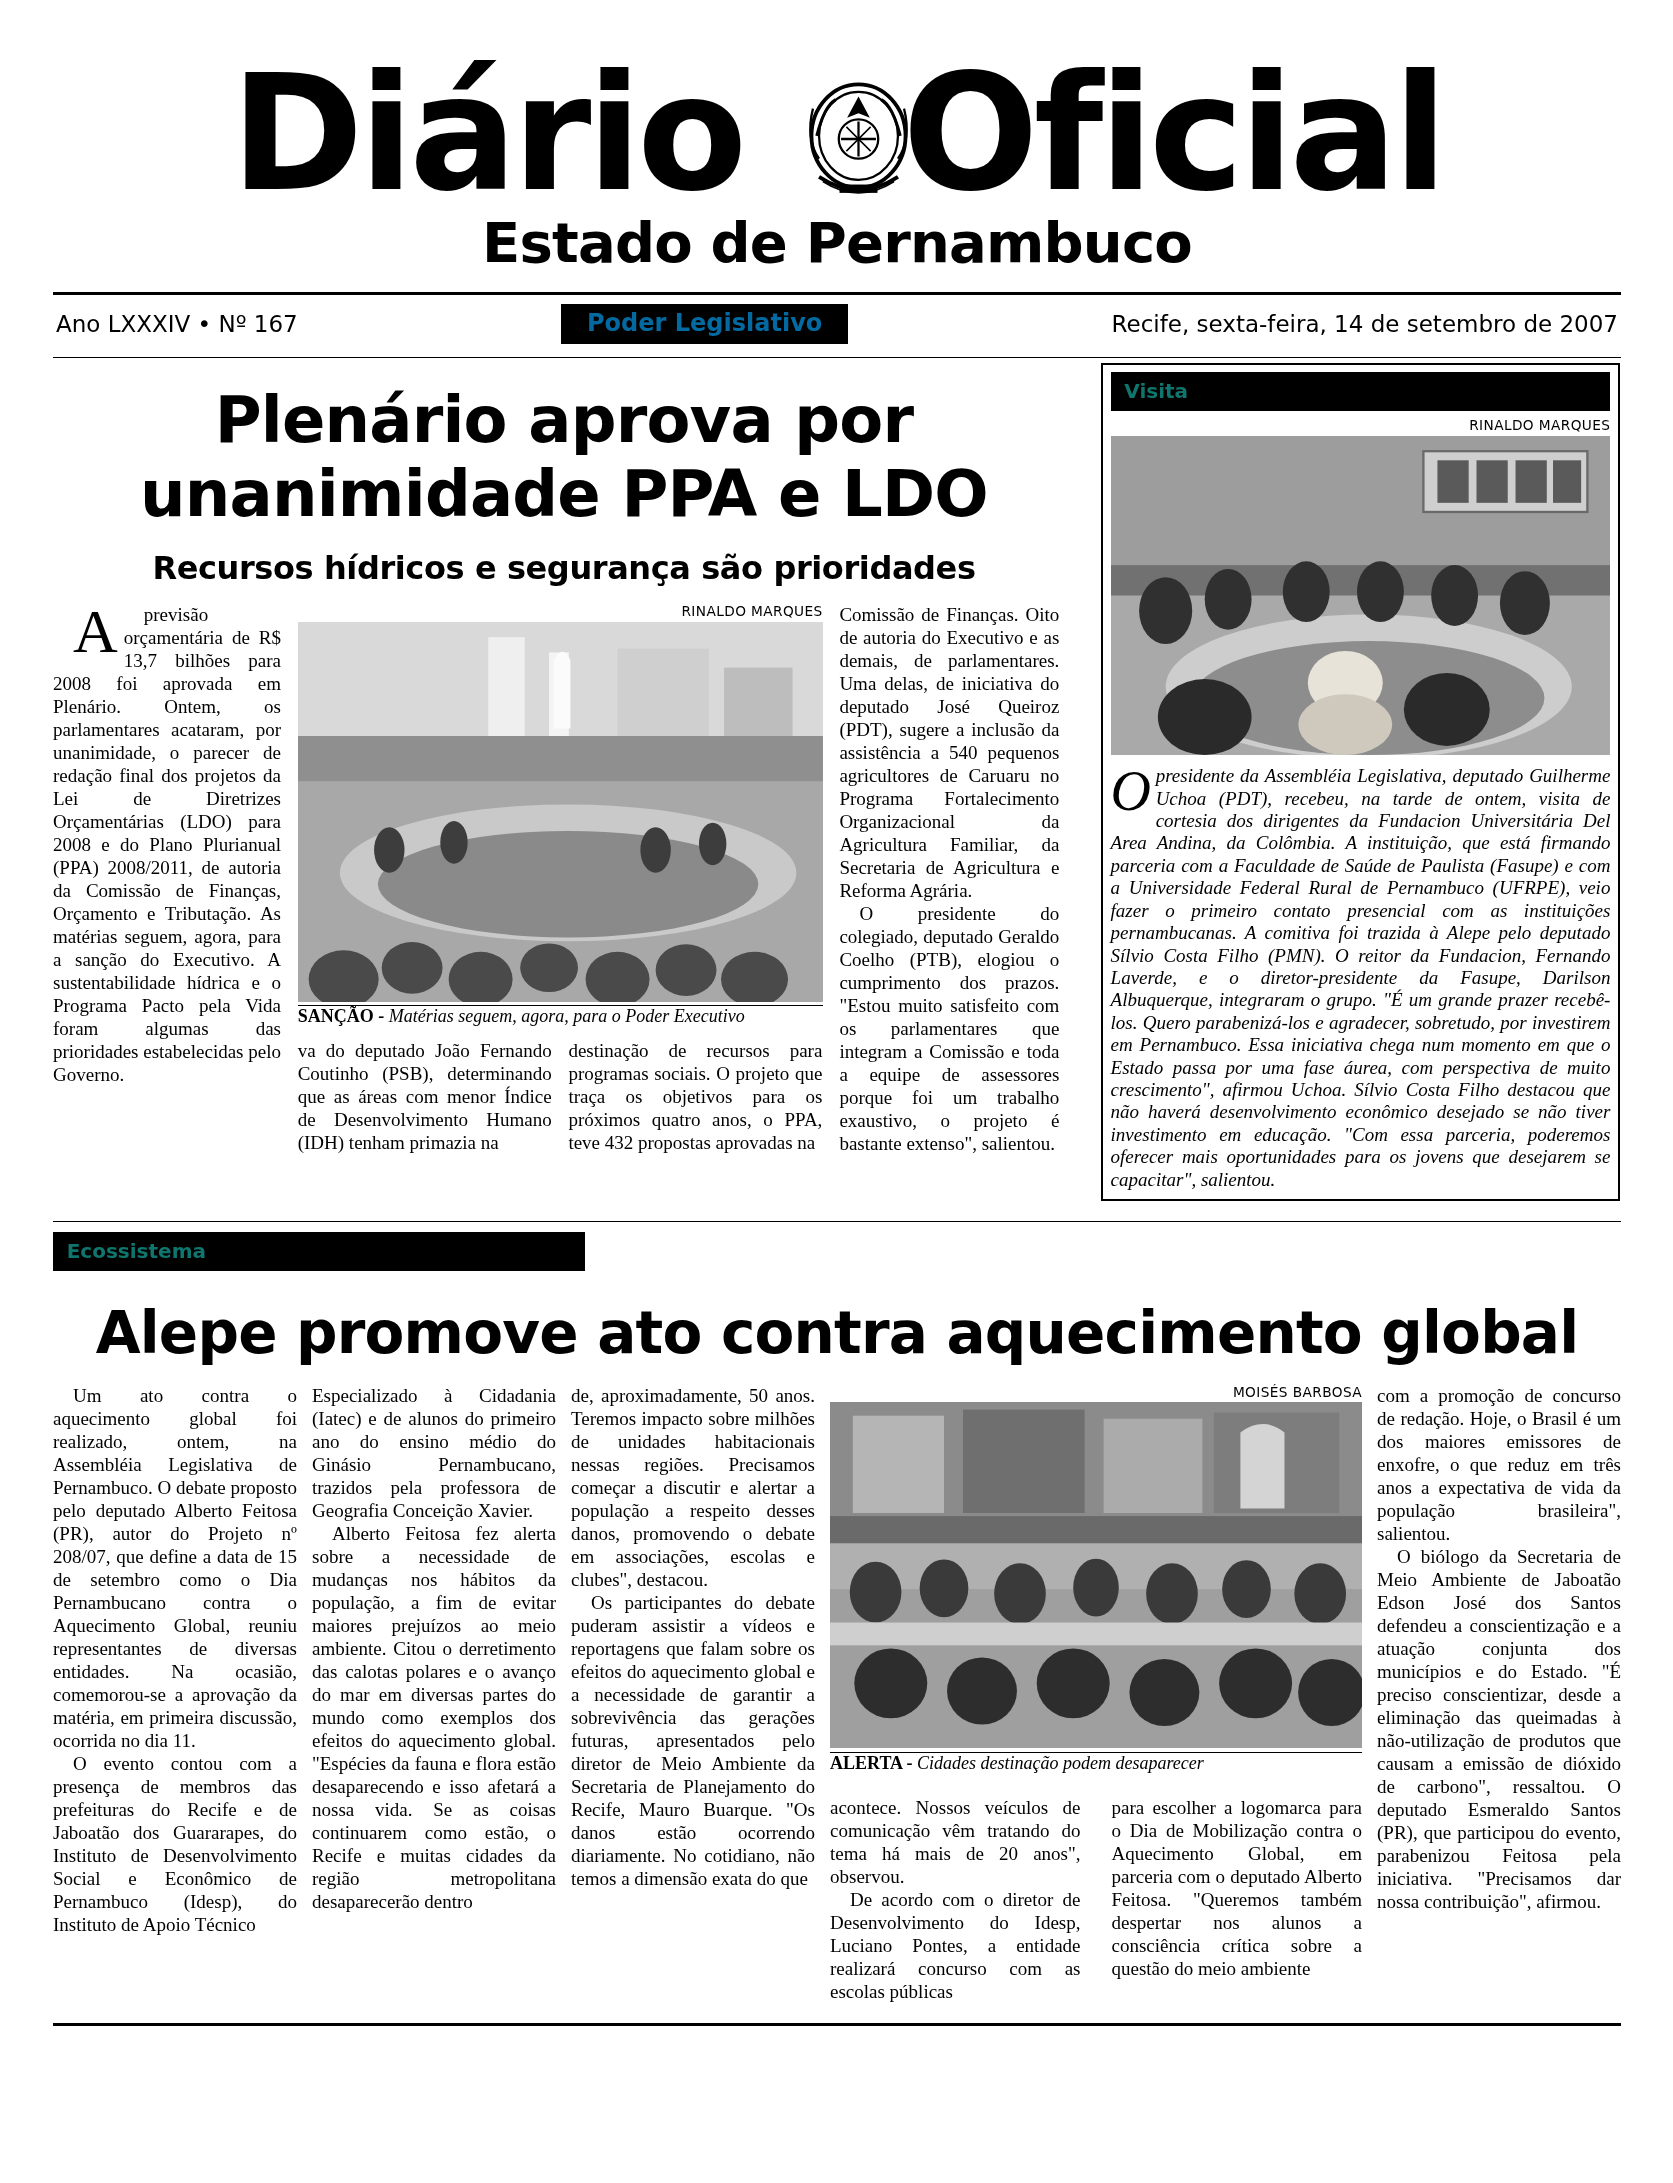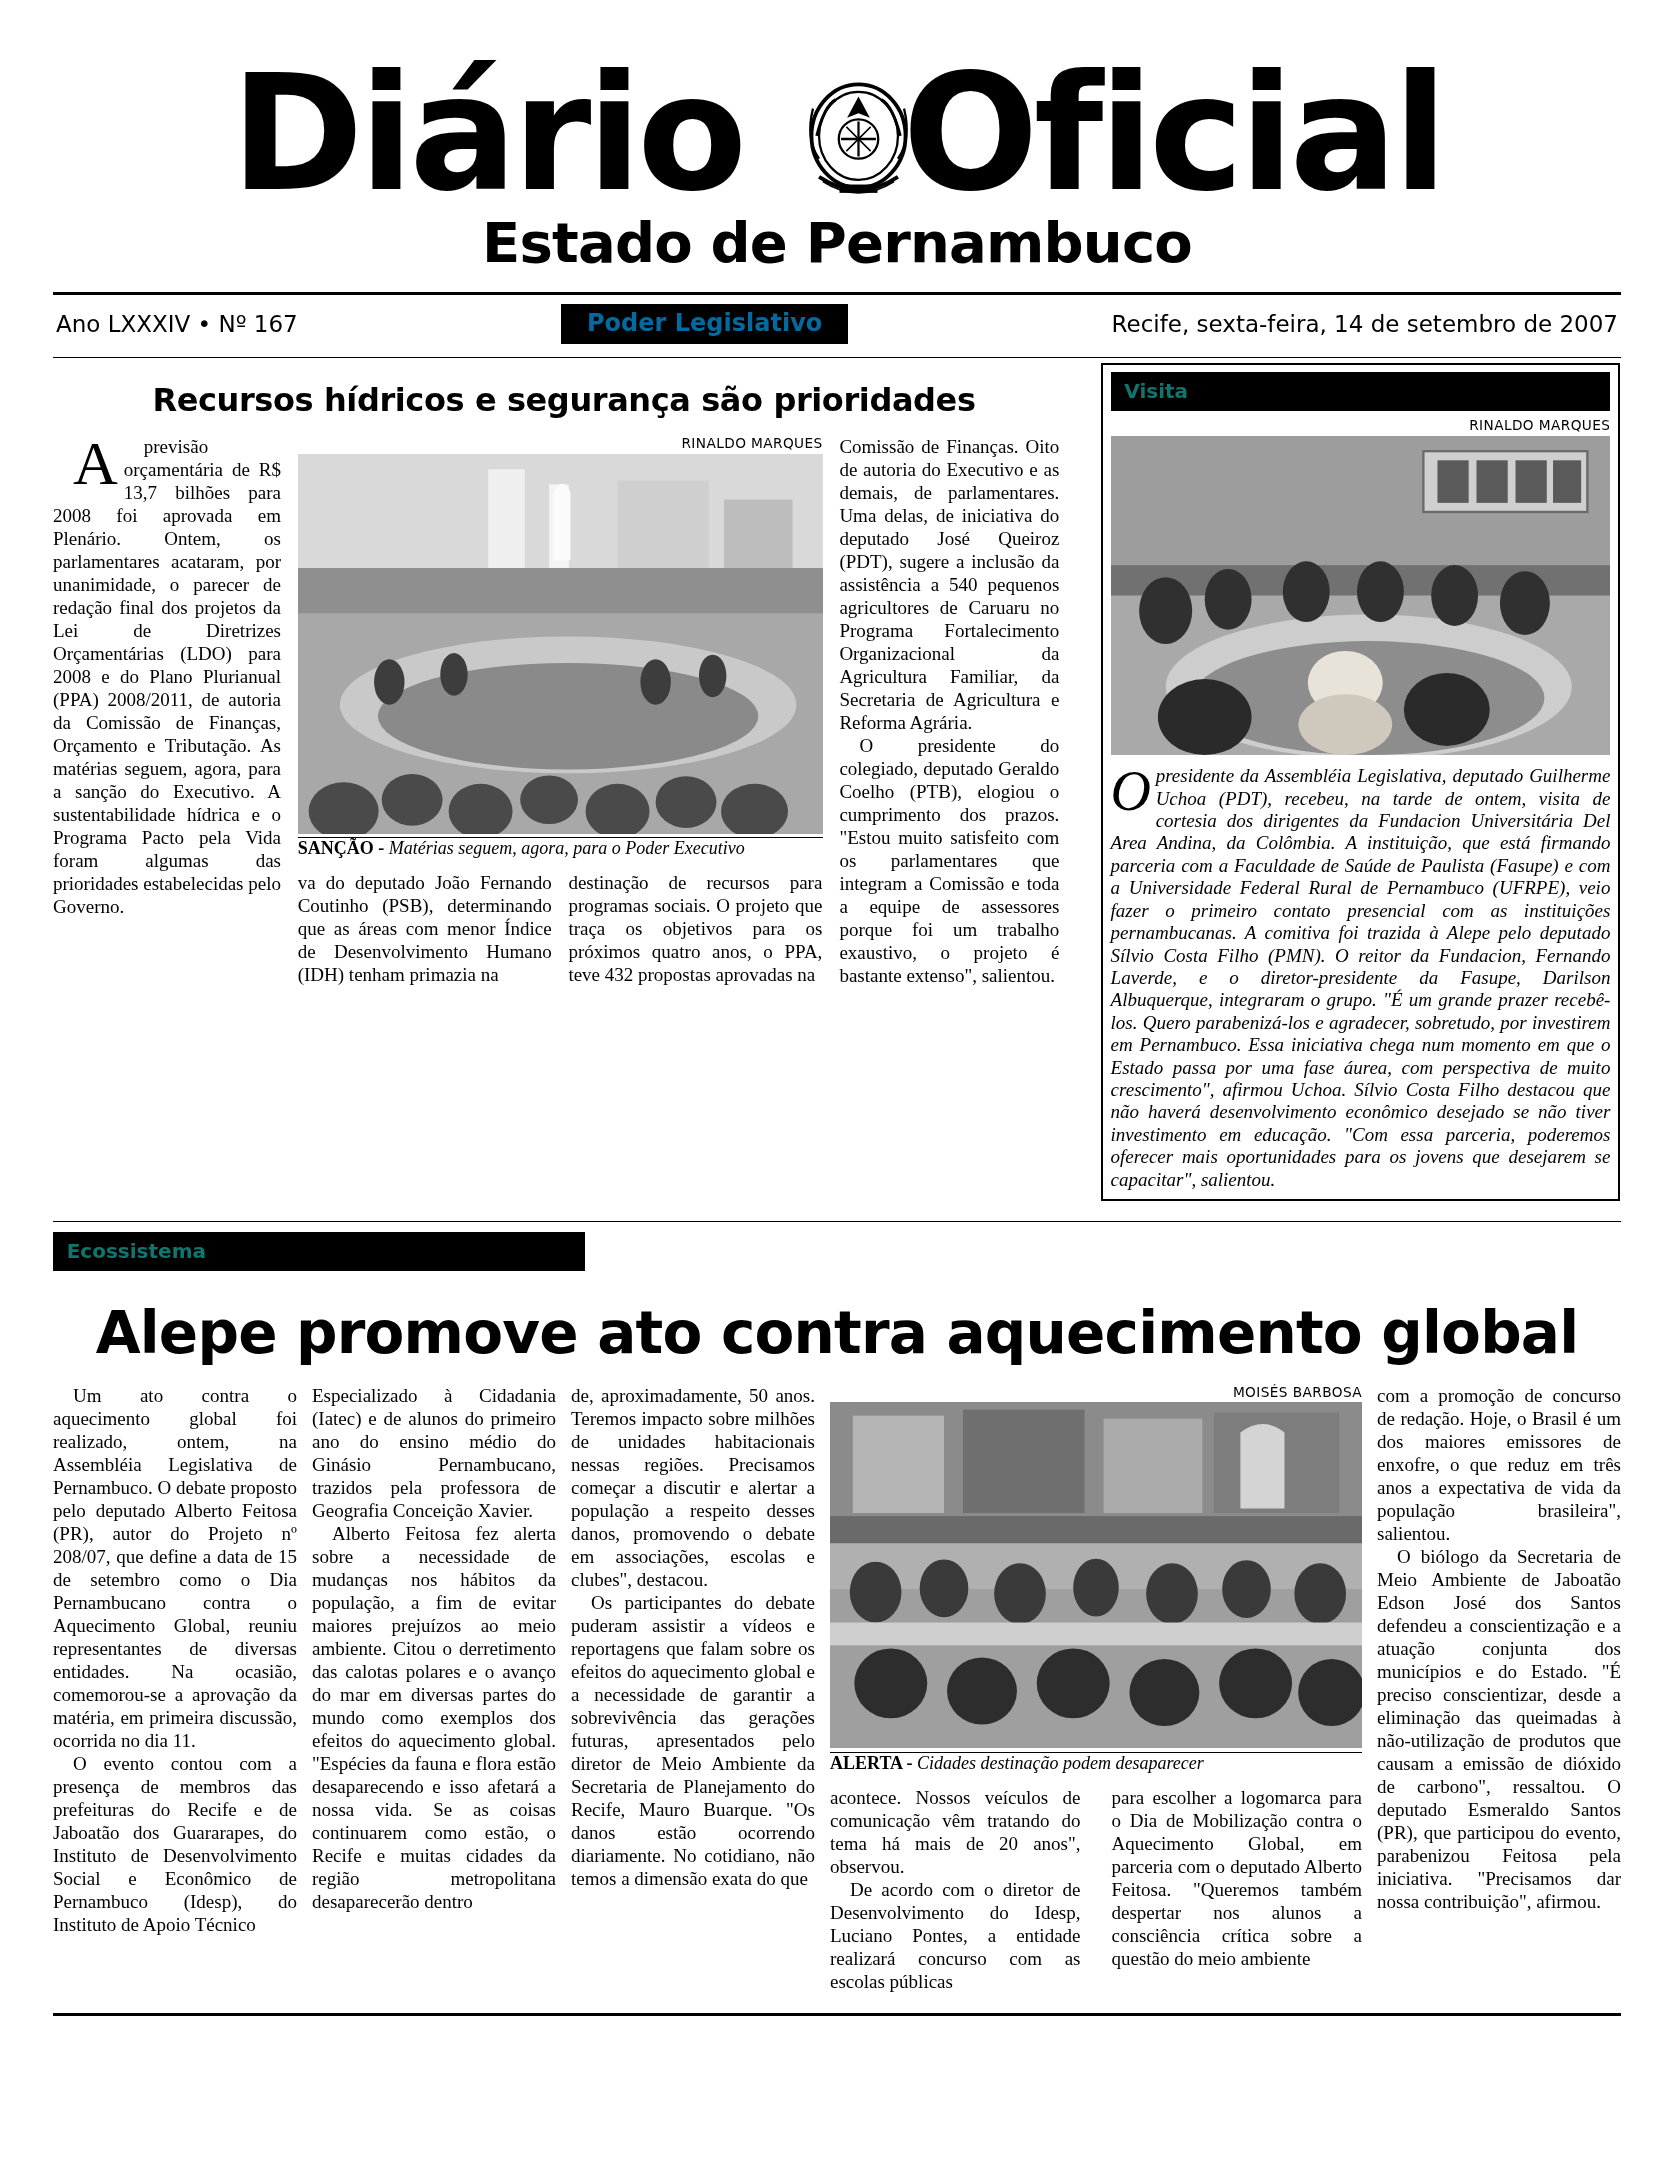--- a/index.html
+++ b/index.html
@@ -199,20 +199,21 @@
     <div class="left">Ano LXXXIV • Nº 167</div>
     <div class="badge-black">Poder Legislativo</div>
     <div class="right">Recife, sexta-feira, 14 de setembro de 2007</div>
   </div>
 
   <div class="rule-thin"></div>
 
   <div class="top-area">
 
     <div class="top-left">
+      <div class="headline">Plenário aprova por unanimidade PPA e LDO</div>
       <div class="subhead">Recursos hídricos e segurança são prioridades</div>
 
       <div class="cols3">
 
         <div class="col" style="width:228px;">
           <p class="dropcap-p"><span class="dropcap">A</span><span>previsão orçamentária de R$ 13,7 bilhões para 2008 foi aprovada em Plenário. Ontem, os parlamentares acataram, por unanimidade, o parecer de redação final dos projetos da Lei de Diretrizes Orçamentárias (LDO) para 2008 e do Plano Plurianual (PPA) 2008/2011, de autoria da Comissão de Finanças, Orçamento e Tributação. As matérias seguem, agora, para a sanção do Executivo. A sustentabilidade hídrica e o Programa Pacto pela Vida foram algumas das prioridades estabelecidas pelo Governo.</span></p>
         </div>
 
         <div style="width:525px;">
           <div class="photo-wrap">
@@ -357,21 +358,21 @@
               <ellipse cx="200" cy="380" rx="46" ry="44"></ellipse>
               <ellipse cx="320" cy="370" rx="48" ry="46"></ellipse>
               <ellipse cx="440" cy="382" rx="46" ry="44"></ellipse>
               <ellipse cx="560" cy="370" rx="48" ry="46"></ellipse>
               <ellipse cx="660" cy="382" rx="44" ry="44"></ellipse>
             </g>
           </svg>
         </div>
         <div class="caption"><b>ALERTA -</b> <i>Cidades destinação podem desaparecer</i></div>
 
-        <div style="display:flex; gap:31px; margin-top:12px;">
+        <div style="display:flex; gap:31px; margin-top:22px;">
           <div class="c5" style="width:258px;">
             <p style="text-indent:0;">acontece. Nossos veículos de comunicação vêm tratando do tema há mais de 20 anos", observou.</p>
             <p>De acordo com o diretor de Desenvolvimento do Idesp, Luciano Pontes, a entidade realizará concurso com as escolas públicas</p>
           </div>
           <div class="c5" style="width:258px;">
             <p style="text-indent:0;">para escolher a logomarca para o Dia de Mobilização contra o Aquecimento Global, em parceria com o deputado Alberto Feitosa. "Queremos também despertar nos alunos a consciência crítica sobre a questão do meio ambiente</p>
           </div>
         </div>
       </div>
 

